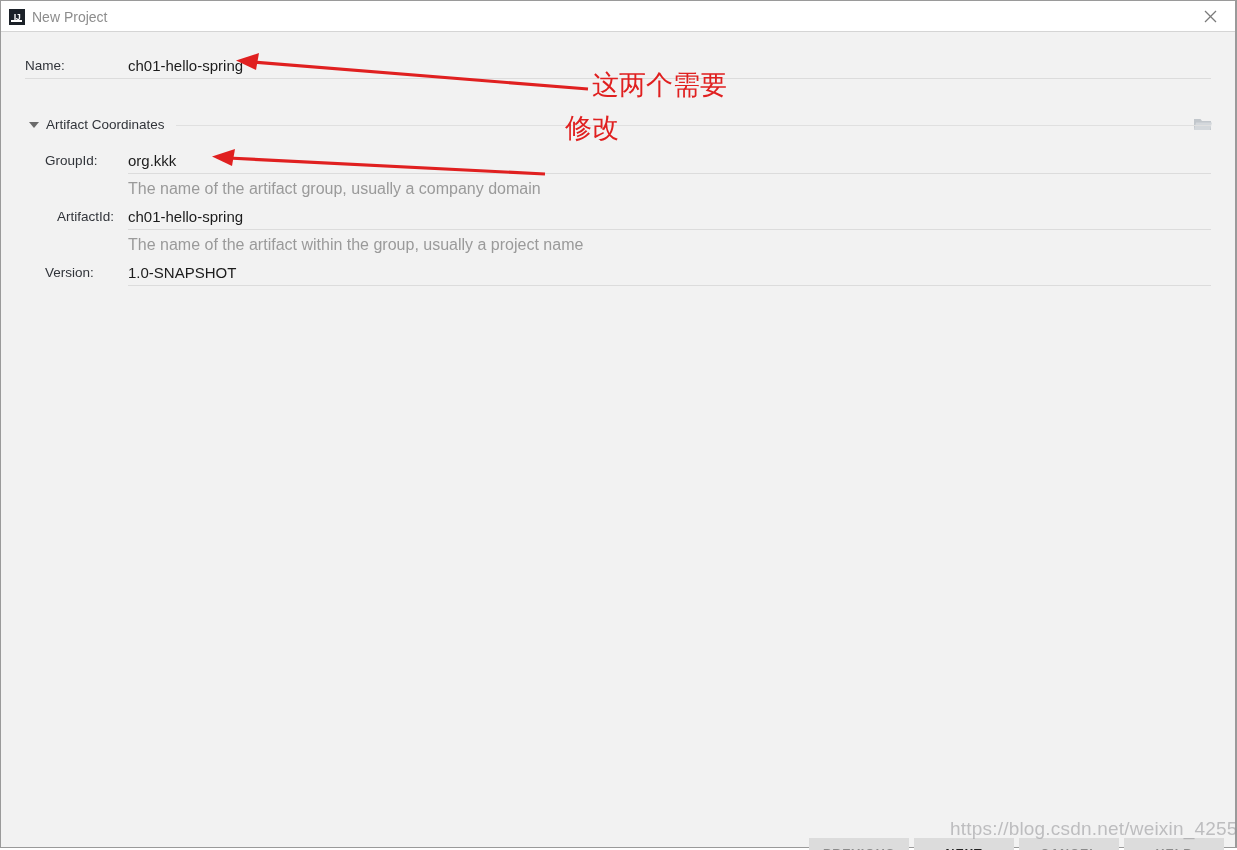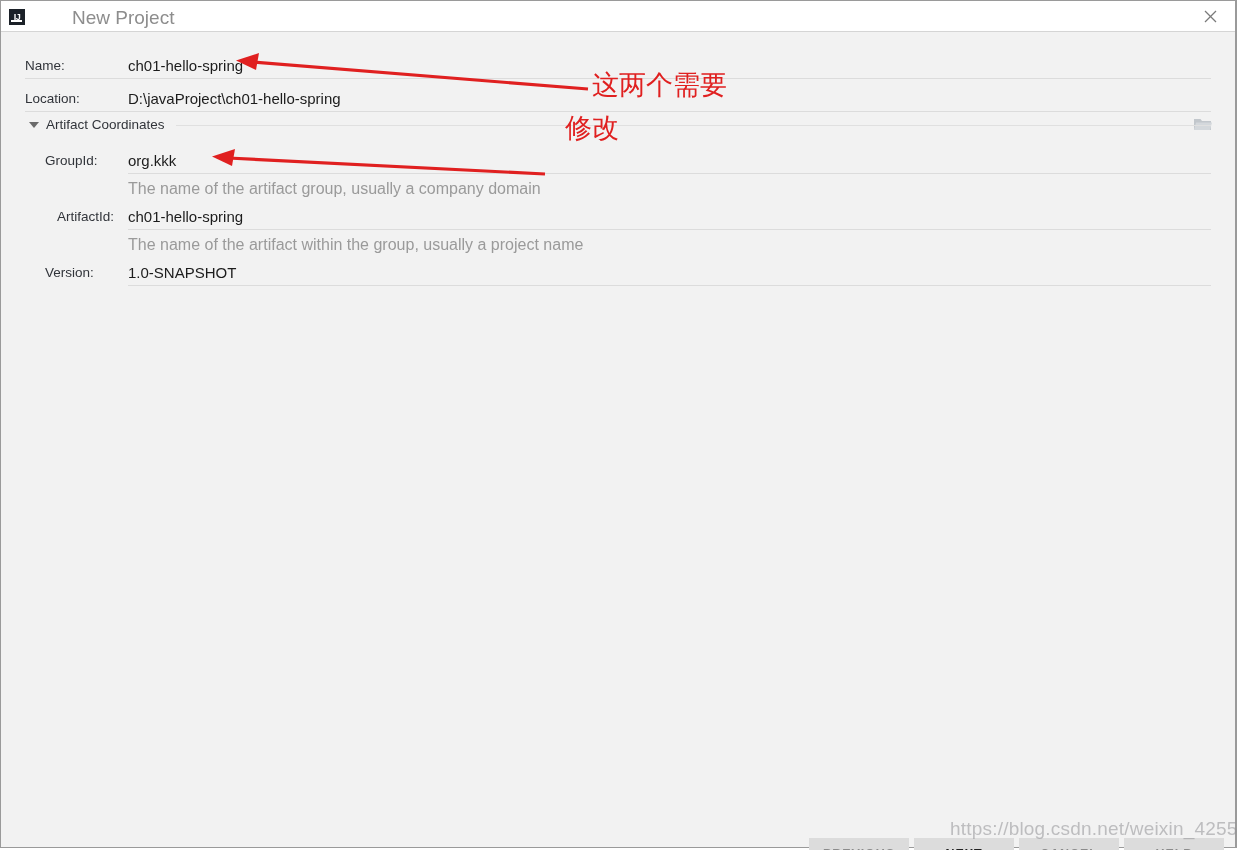--- a/index.html
+++ b/index.html
@@ -96,25 +96,24 @@
     left: 2px;
     bottom: 3px;
     width: 11px;
     height: 2px;
     background: #ffffff;
   }
   #title-text {
     position: absolute;
     left: 31px;
     top: 8px;
-    font-size: 19px;
+    font-size: 14px;
     color: #8d8d8d;
     line-height: 17px;
     white-space: nowrap;
-    margin-left: 40px;
   }
   #close-btn {
     position: absolute;
     right: 6px;
     top: 0px;
     width: 38px;
     height: 30px;
     display: flex;
     align-items: center;
     justify-content: center;
@@ -305,25 +304,20 @@
   </div>
 
   <div id="body">
 
     <div class="form-row" style="top:21px;">
       <div class="row-label" style="left:24px; top:5px;">Name:</div>
       <div class="row-value" style="top:5px;">ch01-hello-spring</div>
       <div class="row-underline" style="top:25px; width:1186px;"></div>
     </div>
 
-    <div class="form-row" style="top:54px;">
-      <div class="row-label" style="left:24px; top:5px;">Location:</div>
-      <div class="row-value" style="top:5px;">D:\javaProject\ch01-hello-spring</div>
-      <div class="row-underline" style="top:25px; width:1186px;"></div>
-    </div>
 
     <div id="browse-icon">
       <svg width="20" height="17" viewBox="0 0 20 17">
         <path d="M1 3 L7.5 3 L9 5 L18 5 L18 14 L1 14 Z" fill="#c2c7cc"></path>
         <path d="M3 6.5 L19 6.5 L17 14 L1 14 Z" fill="#d4d8dc"></path>
       </svg>
     </div>
 
     <div id="section-header">
       <div id="section-triangle"></div>

